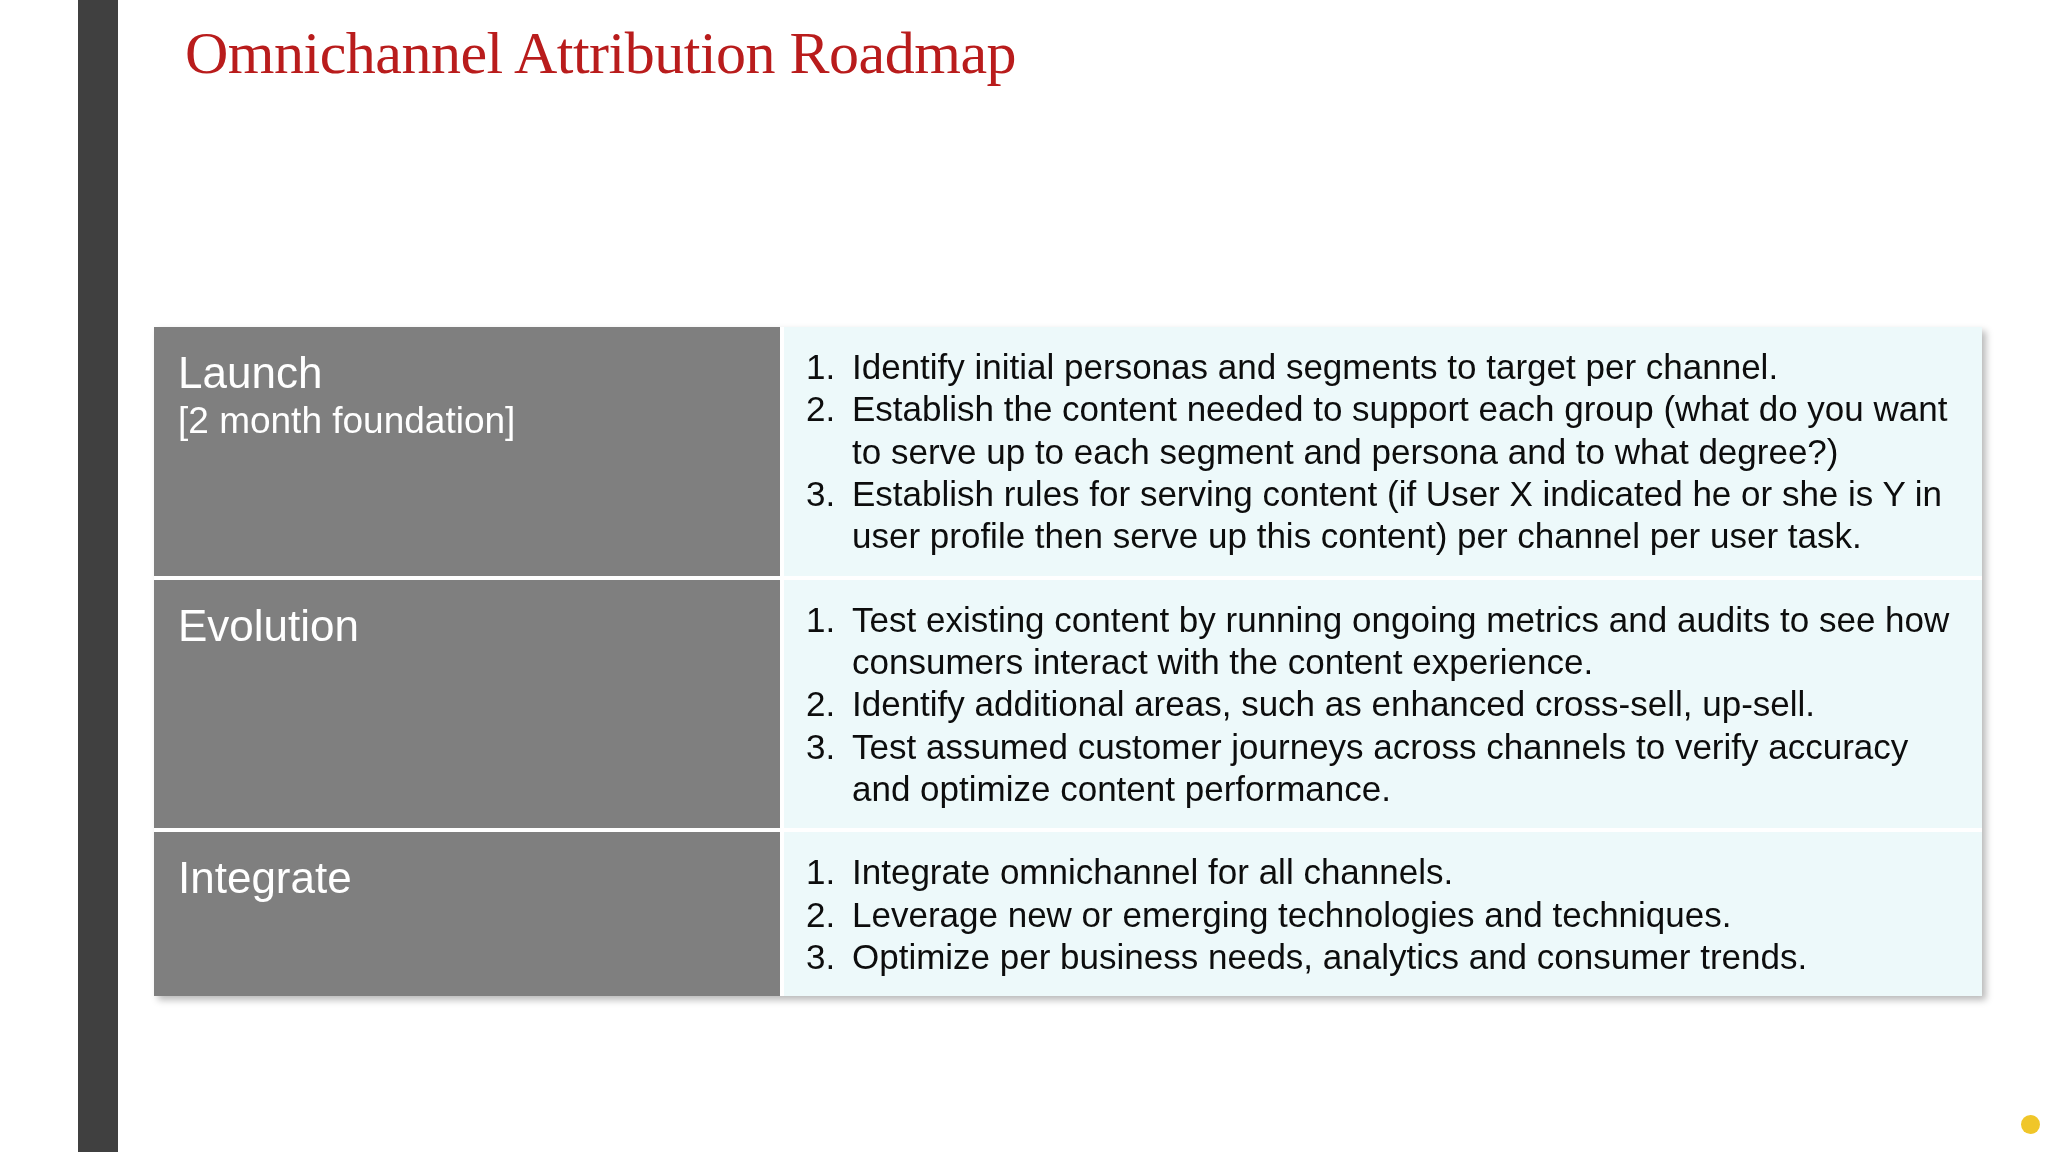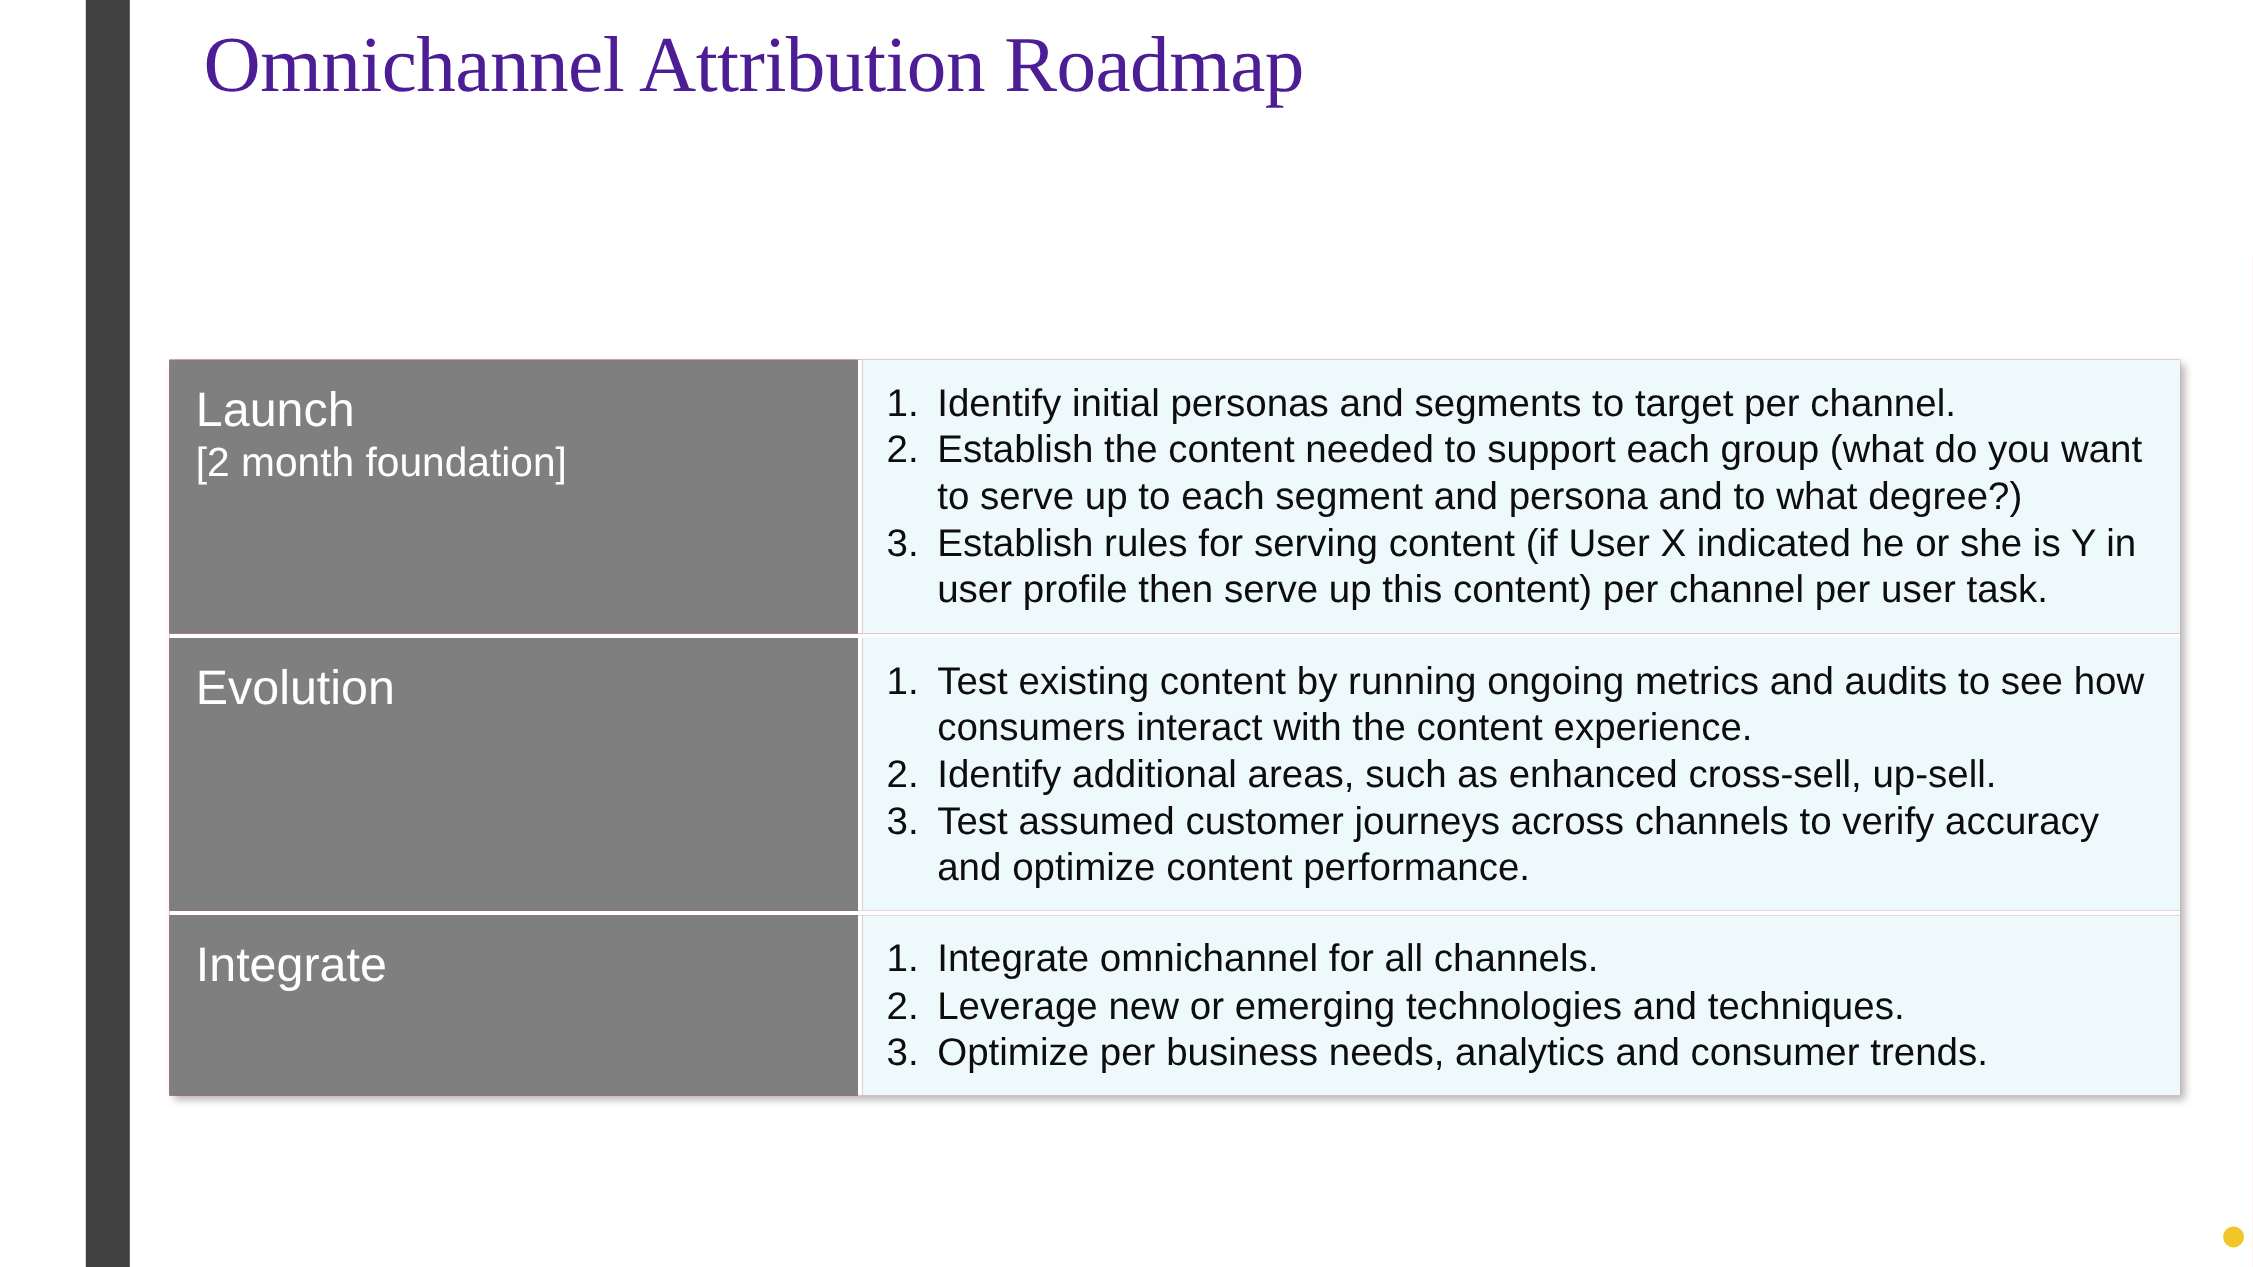--- a/index.html
+++ b/index.html
@@ -25,35 +25,35 @@
     background: #404040;
   }
 
   
   .slide-title {
     position: absolute;
     left: 185px;
     top: 22px;
     font-family: "Liberation Serif", serif;
     font-weight: normal;
-    font-size: 72px;
+    font-size: 60px;
     line-height: 1.05;
     letter-spacing: -0.5px;
-    color: #4c1d95;
+    color: #b91c1c;
     white-space: nowrap;
   }
 
   
   .roadmap-table {
     position: absolute;
     left: 154px;
     top: 327px;
     width: 1828px;
     box-shadow: 4px 4px 7px rgba(0,0,0,0.28);
-    background: #be185d;
+    background: #15803d;
   }
   .roadmap-row {
     display: flex;
     align-items: stretch;
     border-bottom: 4px solid #ffffff;
   }
   .roadmap-row:last-child {
     border-bottom: none;
   }
 

